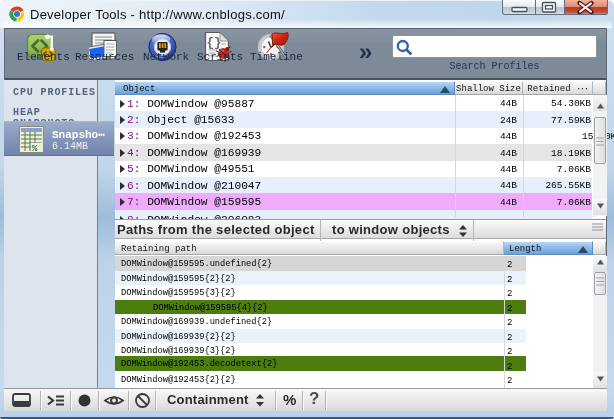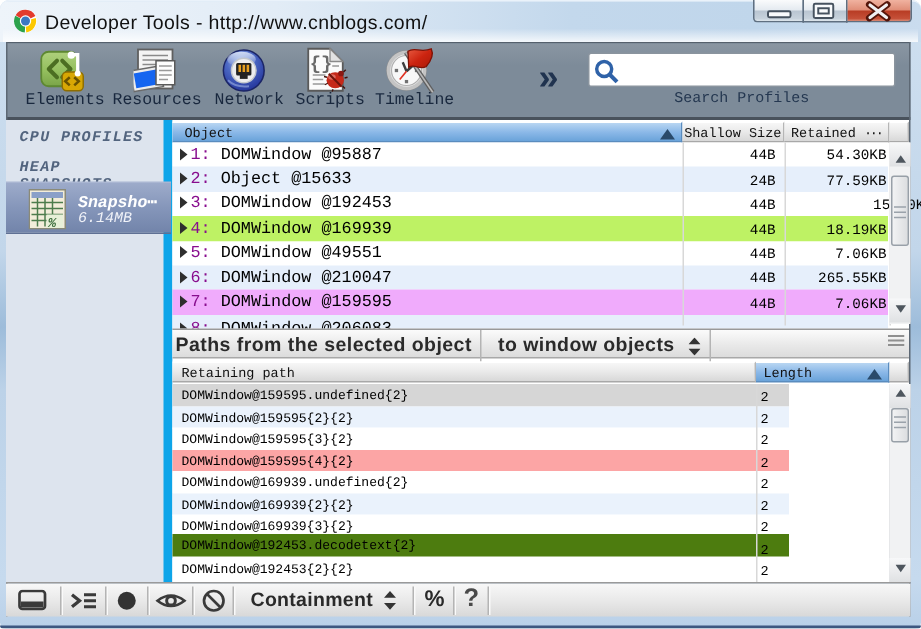--- a/index.html
+++ b/index.html
@@ -27,30 +27,30 @@
 .cap.min { left:0; width:34px; border-radius:0 0 0 3px; }
 .cap.max { left:33px; width:30px; }
 .cap.close { left:62px; width:44px; border-radius:0 0 3px 0;
   background:linear-gradient(#f0b2a0,#e08d77 48%,#b83c24 52%,#c55038 88%,#d88b76); }
 
 
 #toolbar { position:absolute; left:4px; top:28px; width:603px; height:52px;
   background:linear-gradient(#8a96a2,#7d8b99 30%,#7d8b99);
   border-top:1px solid #55606c; border-bottom:2px solid #49525c; }
 .toollabel { position:absolute; top:51px; font-size:11px; color:#19283e;
-  font-family:"Liberation Mono", monospace; letter-spacing:0px;margin-top:10px; }
+  font-family:"Liberation Mono", monospace; letter-spacing:0px; }
 #chev { position:absolute; left:359px; top:38px; color:#20334f; font-size:24px; font-weight:bold; }
 #searchbox { position:absolute; left:392px; top:35px; width:205px; height:23px;
   background:#fff; border:1px solid #8a949e; border-radius:2px; }
 #searchlabel { position:absolute; left:392px; top:61px; width:205px; text-align:center;
   font-size:10px; color:#243750; font-family:"Liberation Mono", monospace; }
 
 
-#sidebar { position:absolute; left:4px; top:80px; width:111px; height:308px;
-  background:#dde4ee; border-right:6px solid #0ea5e9;font-style:italic; }
+#sidebar { position:absolute; left:4px; top:80px; width:94px; height:308px;
+  background:#dde4ee; border-right:1px solid #0ea5e9; }
 .sidehead { position:absolute; left:9px; font-size:10px; font-weight:bold; letter-spacing:0.9px;
   color:#52647e; font-family:"Liberation Mono", monospace; }
 #snapitem { position:absolute; left:0; top:41px; width:110px; height:35px;
   background:linear-gradient(#9dabca,#8596ba 50%,#7284aa); border-top:1px solid #aab6d2; border-bottom:1px solid #5f7094; }
 
 
 #main { position:absolute; left:115px; top:80px; width:491px; height:308px; background:#fff; }
 
 
 .hdr { position:absolute; top:1px; height:14px; background:linear-gradient(#f7f7f7,#e9e9e9 50%,#d8d8d8);
@@ -253,21 +253,21 @@
         <path d="M6 1 L11 8 L1 8 Z" fill="#2a4a6a"></path>
       </svg>
   </div>
   <div class="hdr" style="left:340px; width:68px; text-align:center; padding-top:2px;">Shallow Size</div>
   <div class="hdr" style="left:408px; width:70px; text-align:center; padding-top:2px;">Retained <span style="letter-spacing:-1.5px;">···</span></div>
   <div class="hdr" style="left:478px; width:13px;"></div>
 
   <div class="row" style="top:15px; background:#fff;"><span style="margin-left:5px;" class="tri"></span><span style="color:#880d8e;">1:</span> DOMWindow @95887</div>
   <div class="row" style="top:31.4px; background:#e6effb;"><span style="margin-left:5px;" class="tri"></span><span style="color:#880d8e;">2:</span> Object @15633</div>
   <div class="row" style="top:47.8px; background:#fff;"><span style="margin-left:5px;" class="tri"></span><span style="color:#880d8e;">3:</span> DOMWindow @192453</div>
-  <div class="row" style="top:64.2px; background:#bef264;"><span style="margin-left:5px;" class="tri"></span><span style="color:#880d8e;">4:</span> DOMWindow @169939</div>
+  <div class="row" style="top:64.2px; background:#e5e5e5;"><span style="margin-left:5px;" class="tri"></span><span style="color:#880d8e;">4:</span> DOMWindow @169939</div>
   <div class="row" style="top:80.6px; background:#fff;"><span style="margin-left:5px;" class="tri"></span><span style="color:#880d8e;">5:</span> DOMWindow @49551</div>
   <div class="row" style="top:97px; background:#e6effb;"><span style="margin-left:5px;" class="tri"></span><span style="color:#880d8e;">6:</span> DOMWindow @210047</div>
   <div class="row" style="top:113.4px; background:#f0abfc;"><span style="margin-left:5px;" class="tri"></span><span style="color:#880d8e;">7:</span> DOMWindow @159595</div>
   <div class="row" style="top:129.8px; background:#e6effb; height:9.6px; overflow:hidden; padding-top:4.5px;"><span style="margin-left:5px;" class="tri"></span><span style="color:#880d8e;">8:</span> DOMWindow @206083</div>
 
   <div class="num" style="top:18.4px; left:340px; width:63px;">44B</div>
     <div class="num" style="top:18.4px; left:408px; width:69px;">54.30KB</div>
   <div class="num" style="top:34.8px; left:340px; width:63px;">24B</div>
     <div class="num" style="top:34.8px; left:408px; width:69px;">77.59KB</div>
   <div class="num" style="top:51.2px; left:340px; width:63px;">44B</div>
@@ -321,21 +321,21 @@
       </svg>
   </div>
   <div class="hdr" style="top:161px; left:0; width:389px;">
       <span style="position:absolute; left:6px; top:2px;">Retaining path</span>
     </div>
   <div class="hdr" style="top:161px; left:478px; width:13px;"></div>
 
   <div class="lrow" style="top:176px; background:#d6d6d6;"><span style="padding-left:6px;">DOMWindow@159595.undefined{2}</span></div>
   <div class="lrow" style="top:191px; background:#eaf2fc;"><span style="padding-left:6px;">DOMWindow@159595{2}{2}</span></div>
   <div class="lrow" style="top:205px; background:#fff;"><span style="padding-left:6px;">DOMWindow@159595{3}{2}</span></div>
-  <div class="lrow" style="top:220px; background:#fca5a5;"><span style="padding-left:6px;">DOMWindow@159595{4}{2}</span></div>
+  <div class="lrow" style="top:220px; background:#4d7c0f;padding-left:32px;"><span style="padding-left:6px;">DOMWindow@159595{4}{2}</span></div>
   <div class="lrow" style="top:234px; background:#fff;"><span style="padding-left:6px;">DOMWindow@169939.undefined{2}</span></div>
   <div class="lrow" style="top:249px; background:#eaf2fc;"><span style="padding-left:6px;">DOMWindow@169939{2}{2}</span></div>
   <div class="lrow" style="top:263px; background:#fff;"><span style="padding-left:6px;">DOMWindow@169939{3}{2}</span></div>
   <div class="lrow" style="top:276px; background:#4d7c0f;"><span style="padding-left:6px;">DOMWindow@192453.decodetext{2}</span></div>
   <div class="lrow" style="top:292px; background:#fff; height:16px;"><span style="padding-left:6px;">DOMWindow@192453{2}{2}</span></div>
 
   <div class="abs mono" style="left:392px; top:180px; font-size:9px;">2</div>
   <div class="abs mono" style="left:392px; top:195px; font-size:9px;">2</div>
   <div class="abs mono" style="left:392px; top:209px; font-size:9px;">2</div>
   <div class="abs mono" style="left:392px; top:224px; font-size:9px;">2</div>

